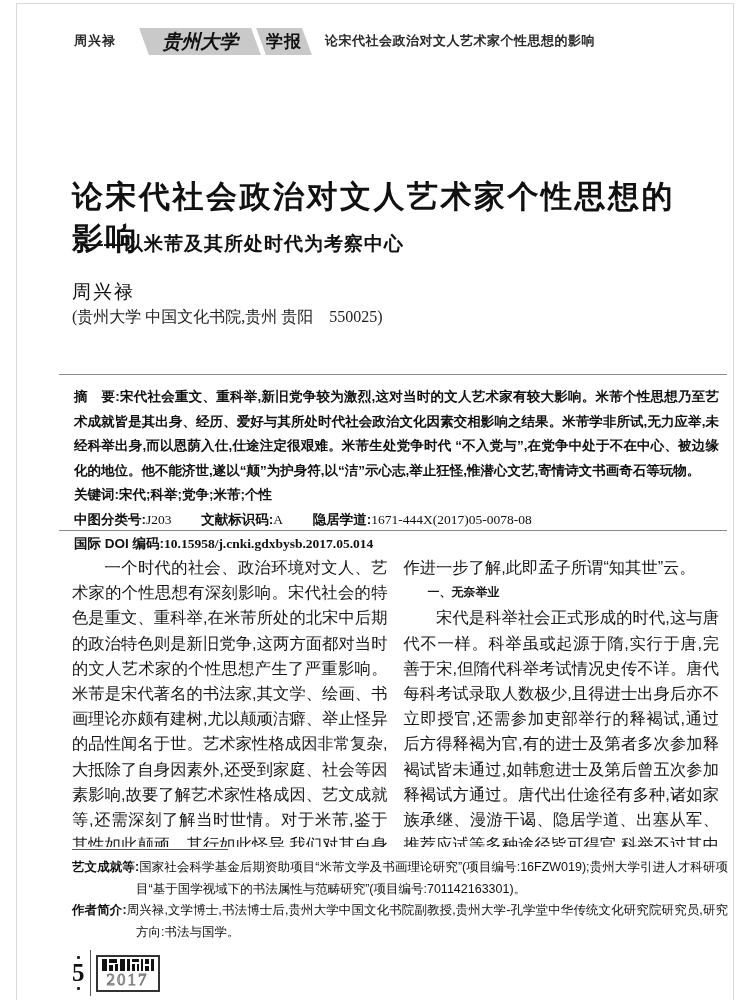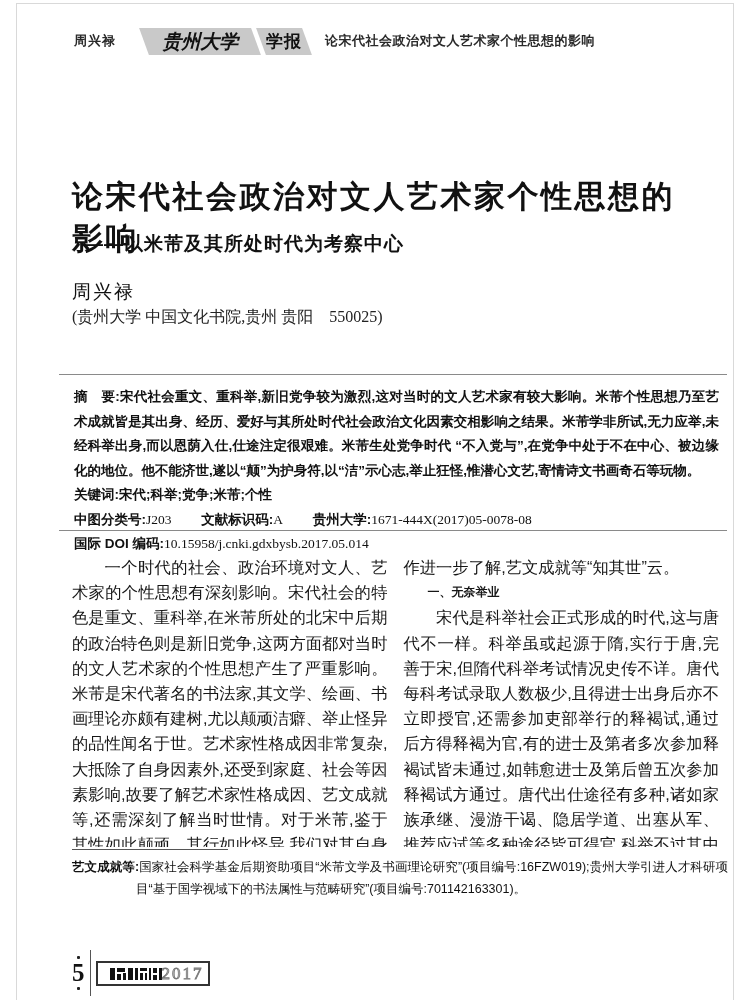--- a/index.html
+++ b/index.html
@@ -69,21 +69,21 @@
   .meta{
     position:absolute;top:381px;left:57px;width:645px;
     font-size:13.5px;line-height:24.5px;color:#111;
   }
   .meta .lbl{font-weight:bold;}
   .abstract{font-weight:bold;text-align:justify;margin:0 0 0 0;}
   .kw-line{font-weight:bold;}
   .clc-line{margin-top:0;}
   .clc-line .val{font-weight:normal;}
   .clc-line .seg{margin-right:26px;}
-  .doi-line .val{font-weight:normal;}
+  .doi-line .val{font-weight:bold;}
 
   
   .columns{
     position:absolute;top:551px;left:55px;width:647px;height:292px;
     display:flex;gap:16px;overflow:hidden;
   }
   .col{width:315.5px;font-size:16.3px;line-height:25.2px;text-align:justify;color:#161616;}
   .col p{margin:0;}
   .indent{text-indent:2em;}
   .sec-heading{
@@ -110,22 +110,22 @@
   }
   .issue-col{display:flex;flex-direction:column;align-items:center;margin-right:5px;}
   .dot{width:3px;height:3px;background:#222;border-radius:1px;margin:1px 0;}
   .issue-num{
     font-family:"Liberation Serif",serif;
     font-size:25px;font-weight:bold;color:#111;line-height:26px;
   }
   .v-line{width:1px;height:46px;background:#555;margin-right:5px;}
   .logo-box{
     border:2px solid #333;
-    padding:2px 4px 1px 12px;
-    display:flex;flex-direction:row;align-items:center;
+    padding:2px 4px 1px 4px;
+    display:flex;flex-direction:column;align-items:center;
   }
   .year-row{
     font-family:"Liberation Serif",serif;
     font-size:17px;letter-spacing:2px;color:#b9b9b9;
     -webkit-text-stroke:0.8px #777;
     line-height:18px;
   }
   .page-num{
     position:absolute;top:970px;left:0;right:0;
     text-align:center;font-size:13.5px;color:#222;
@@ -155,41 +155,42 @@
   <div class="art-affil serif">(贵州大学 中国文化书院,贵州 贵阳　550025)</div>
 
   <div class="rule rule-top"></div>
 
   <div class="meta">
     <p class="abstract"><span class="lbl">摘　要:</span><span>宋代社会重文、重科举,新旧党争较为激烈,这对当时的文人艺术家有较大影响。米芾个性思想乃至艺术成就皆是其出身、经历、爱好与其所处时代社会政治文化因素交相影响之结果。米芾学非所试,无力应举,未经科举出身,而以恩荫入仕,仕途注定很艰难。米芾生处党争时代 “不入党与”,在党争中处于不在中心、被边缘化的地位。他不能济世,遂以“颠”为护身符,以“洁”示心志,举止狂怪,惟潜心文艺,寄情诗文书画奇石等玩物。</span></p>
     <div class="kw-line"><span class="lbl">关键词:</span><span>宋代;科举;党争;米芾;个性</span></div>
     <div class="clc-line">
       <span class="seg"><span class="lbl">中图分类号:</span><span class="val serif">J203</span></span>
       <span class="seg"><span class="lbl">文献标识码:</span><span class="val serif">A</span></span>
-      <span class="seg"><span class="lbl">贵州大学:</span><span class="val serif">1671-444X(2017)05-0078-08</span></span>
+      <span class="seg"><span class="lbl">隐居学道:</span><span class="val serif">1671-444X(2017)05-0078-08</span></span>
     </div>
     <div class="doi-line"><span class="lbl">国际 DOI 编码:</span><span class="val serif">10.15958/j.cnki.gdxbysb.2017.05.014</span></div>
   </div>
 
   <div class="rule rule-bottom"></div>
 
   <div class="columns">
     <div class="col">
       <p class="indent">一个时代的社会、政治环境对文人、艺术家的个性思想有深刻影响。宋代社会的特色是重文、重科举,在米芾所处的北宋中后期的政治特色则是新旧党争,这两方面都对当时的文人艺术家的个性思想产生了严重影响。米芾是宋代著名的书法家,其文学、绘画、书画理论亦颇有建树,尤以颠顽洁癖、举止怪异的品性闻名于世。艺术家性格成因非常复杂,大抵除了自身因素外,还受到家庭、社会等因素影响,故要了解艺术家性格成因、艺文成就等,还需深刻了解当时世情。对于米芾,鉴于其性如此颠顽、其行如此怪异,我们对其自身因素,除了已知他是奚族后裔、出生在数代武将家庭等较为特殊处之外,对其个人的特殊体质、心理等无法全面了解,但对其所处之时、之世则可</p>
     </div>
     <div class="col">
-      <p>作进一步了解,艺文成就等“知其世”云。</p>
+      <p>作进一步了解,此即孟子所谓“知其世”云。</p>
       <p class="sec-heading">一、无奈举业</p>
       <p class="indent">宋代是科举社会正式形成的时代,这与唐代不一样。科举虽或起源于隋,实行于唐,完善于宋,但隋代科举考试情况史传不详。唐代每科考试录取人数极少,且得进士出身后亦不立即授官,还需参加吏部举行的释褐试,通过后方得释褐为官,有的进士及第者多次参加释褐试皆未通过,如韩愈进士及第后曾五次参加释褐试方通过。唐代出仕途径有多种,诸如家族承继、漫游干谒、隐居学道、出塞从军、推荐应试等多种途径皆可得官,科举不过其中一途,且主要官员由科举出身的比例并不占优势。而宋代自太宗起大幅</p>
     </div>
   </div>
 
   <div class="fn-divider"></div>
   <div class="footnotes">
     <p class="fn-item"><span class="lbl">艺文成就等:</span><span>国家社会科学基金后期资助项目“米芾文学及书画理论研究”(项目编号:16FZW019);贵州大学引进人才科研项目“基于国学视域下的书法属性与范畴研究”(项目编号:701142163301)。</span></p>
+    <p class="fn-item"><span class="lbl">作者简介:</span><span>周兴禄,文学博士,书法博士后,贵州大学中国文化书院副教授,贵州大学-孔学堂中华传统文化研究院研究员,研究方向:书法与国学。</span></p>
   </div>
 
   <div class="footer-logo">
     <div class="issue-col">
       <div class="dot"></div>
       <div class="issue-num">5</div>
       <div class="dot"></div>
     </div>
     <div class="v-line"></div>
     <div class="logo-box">

